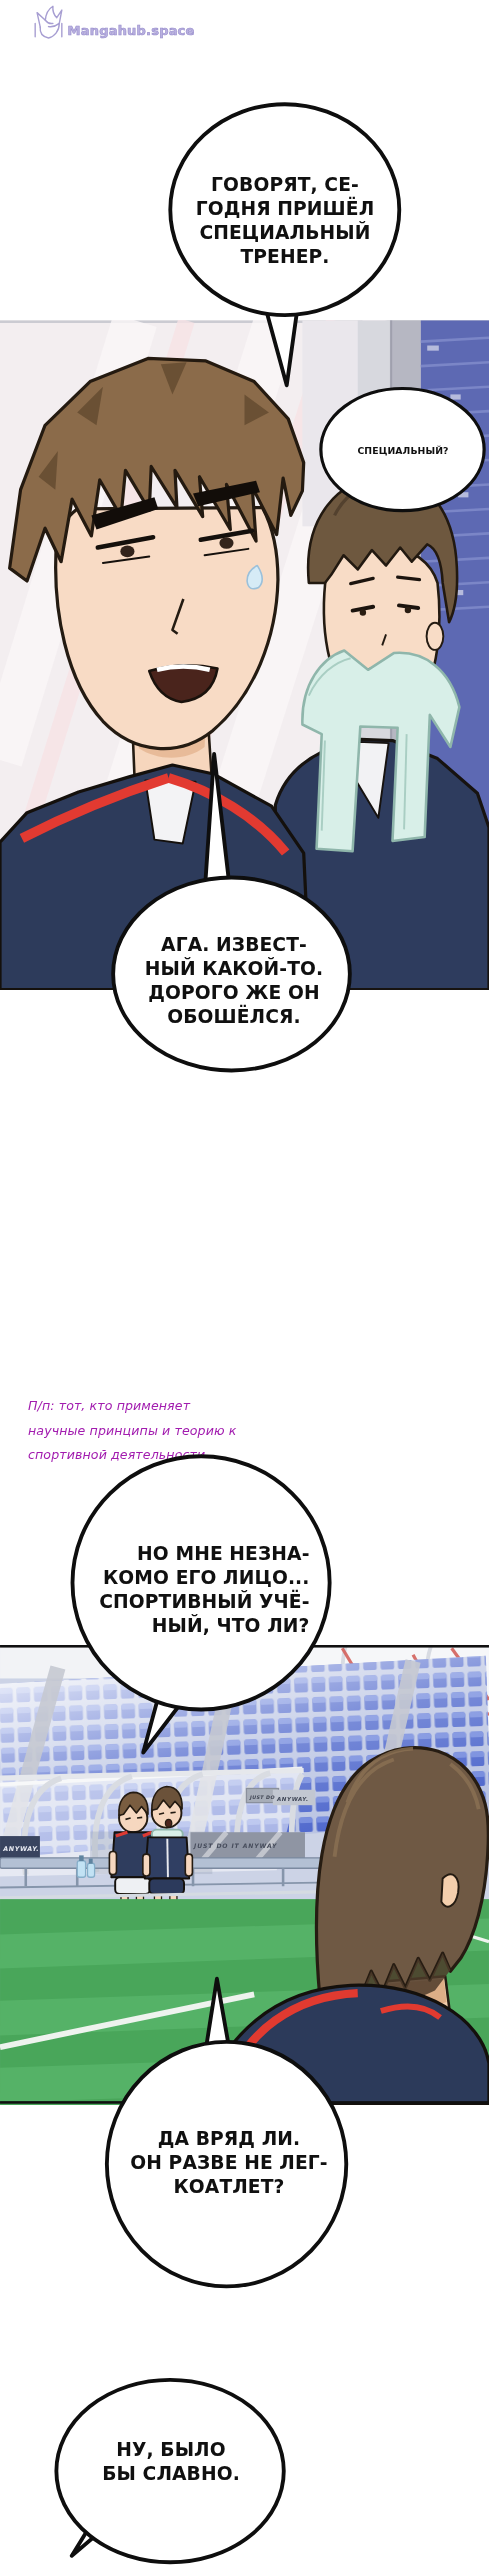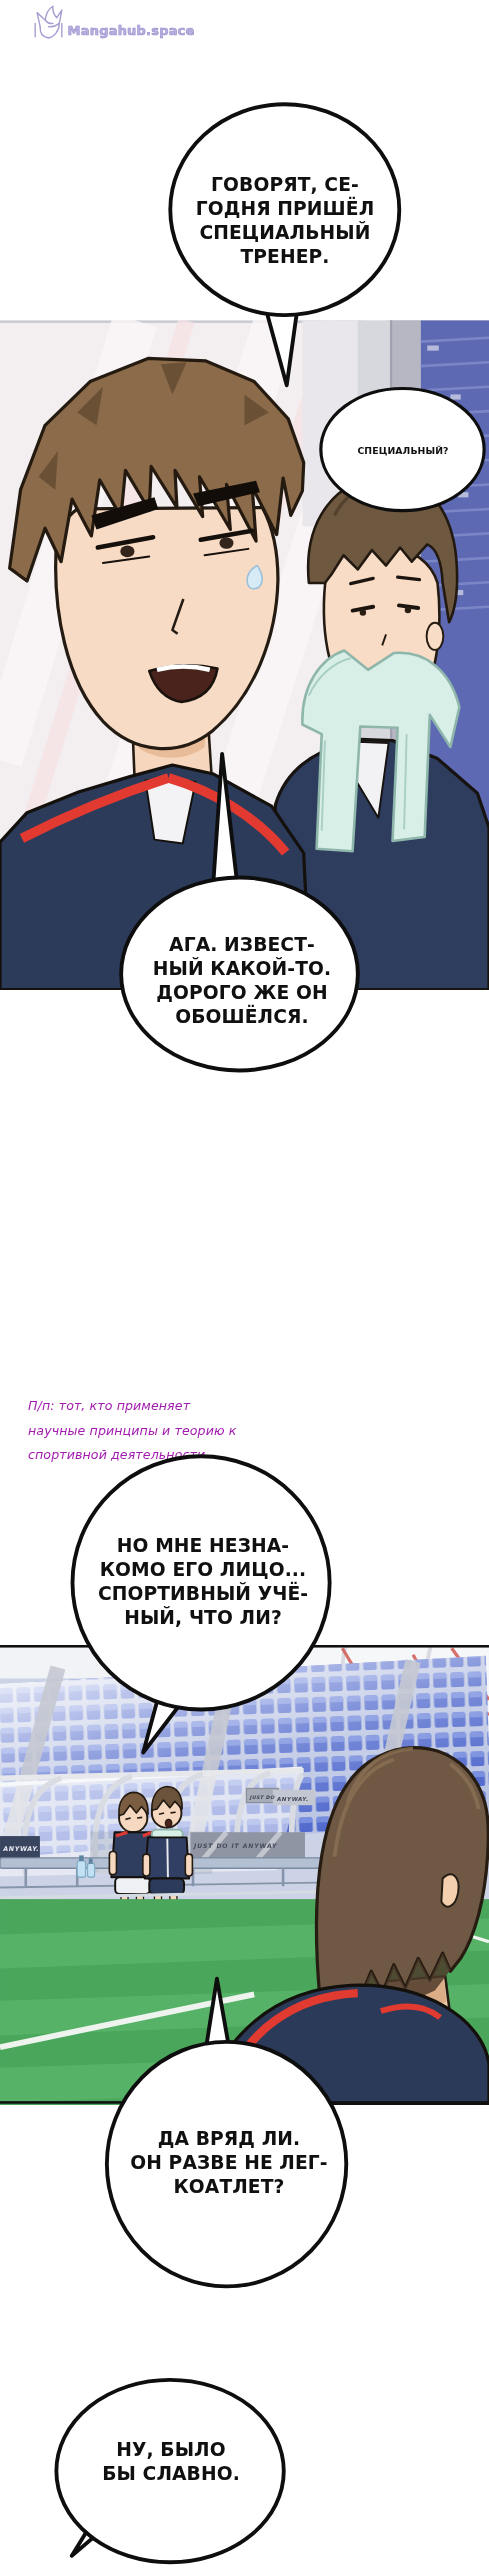--- a/index.html
+++ b/index.html
@@ -329,37 +329,37 @@
 ТРЕНЕР.</div>
   </div>
 
   <div class="bubble" style="left:317px;top:385px;width:171px;height:133px;">
     <svg width="171" height="133" viewBox="0 0 266 206">
       <ellipse cx="133" cy="100" rx="127" ry="95" fill="#ffffff" stroke="#0e0e0e" stroke-width="5"></ellipse>
     </svg>
     <div class="btxt small" style="left:86px;top:66px;">СПЕЦИАЛЬНЫЙ?</div>
   </div>
 
-  <div class="bubble" style="left:116px;top:744px;width:247px;height:330px;">
+  <div class="bubble" style="left:108px;top:744px;width:247px;height:330px;">
     <svg width="247" height="330" viewBox="0 0 384 512">
       <polygon points="150,235 165,15 190,230" fill="#ffffff" stroke="#0e0e0e" stroke-width="6" stroke-linejoin="round"></polygon>
       <ellipse cx="192" cy="357" rx="184" ry="150" fill="#ffffff" stroke="#0e0e0e" stroke-width="6"></ellipse>
     </svg>
     <div class="btxt" style="left:126px;top:237px;">АГА. ИЗВЕСТ-
 НЫЙ КАКОЙ-ТО.
 ДОРОГО ЖЕ ОН
 ОБОШЁЛСЯ.</div>
   </div>
 
   <div class="bubble" style="left:68px;top:1452px;width:270px;height:308px;">
     <svg width="270" height="308" viewBox="0 0 420 478">
       <polygon points="150,345 117,467 195,365" fill="#ffffff" stroke="#0e0e0e" stroke-width="6" stroke-linejoin="round"></polygon>
       <ellipse cx="207" cy="203" rx="200" ry="197" fill="#ffffff" stroke="#0e0e0e" stroke-width="6"></ellipse>
     </svg>
-    <div class="btxt" style="left:135px;top:130px;">НО МНЕ НЕЗНА-
+    <div class="btxt" style="left:135px;top:138px;text-align:right;">НО МНЕ НЕЗНА-
 КОМО ЕГО ЛИЦО...
 СПОРТИВНЫЙ УЧЁ-
 НЫЙ, ЧТО ЛИ?</div>
   </div>
 
   <div class="bubble" style="left:52px;top:2376px;width:240px;height:194px;">
     <svg width="240" height="194" viewBox="0 0 372 302">
       <polygon points="88,185 30,280 112,210 96,248 152,205" fill="#ffffff" stroke="#0e0e0e" stroke-width="6" stroke-linejoin="round"></polygon>
       <ellipse cx="183" cy="148" rx="177" ry="142" fill="#ffffff" stroke="#0e0e0e" stroke-width="6"></ellipse>
     </svg>

